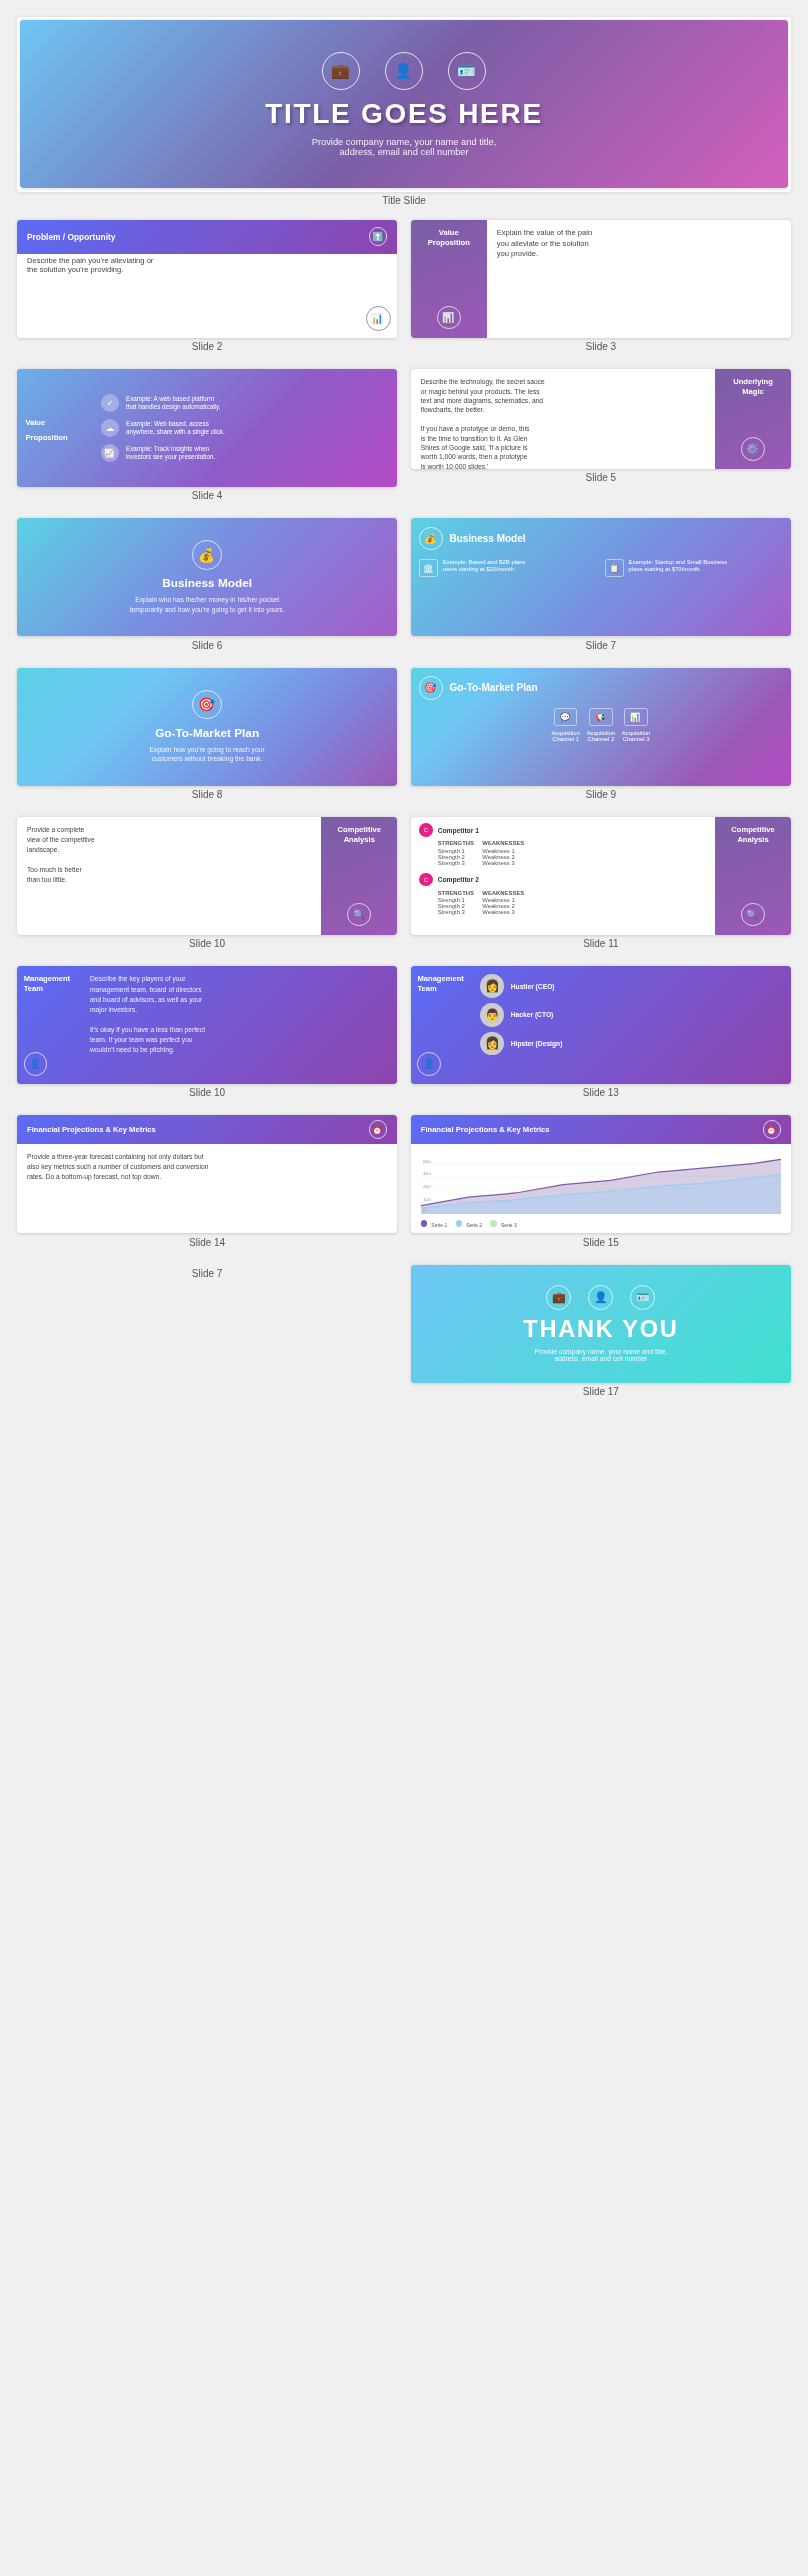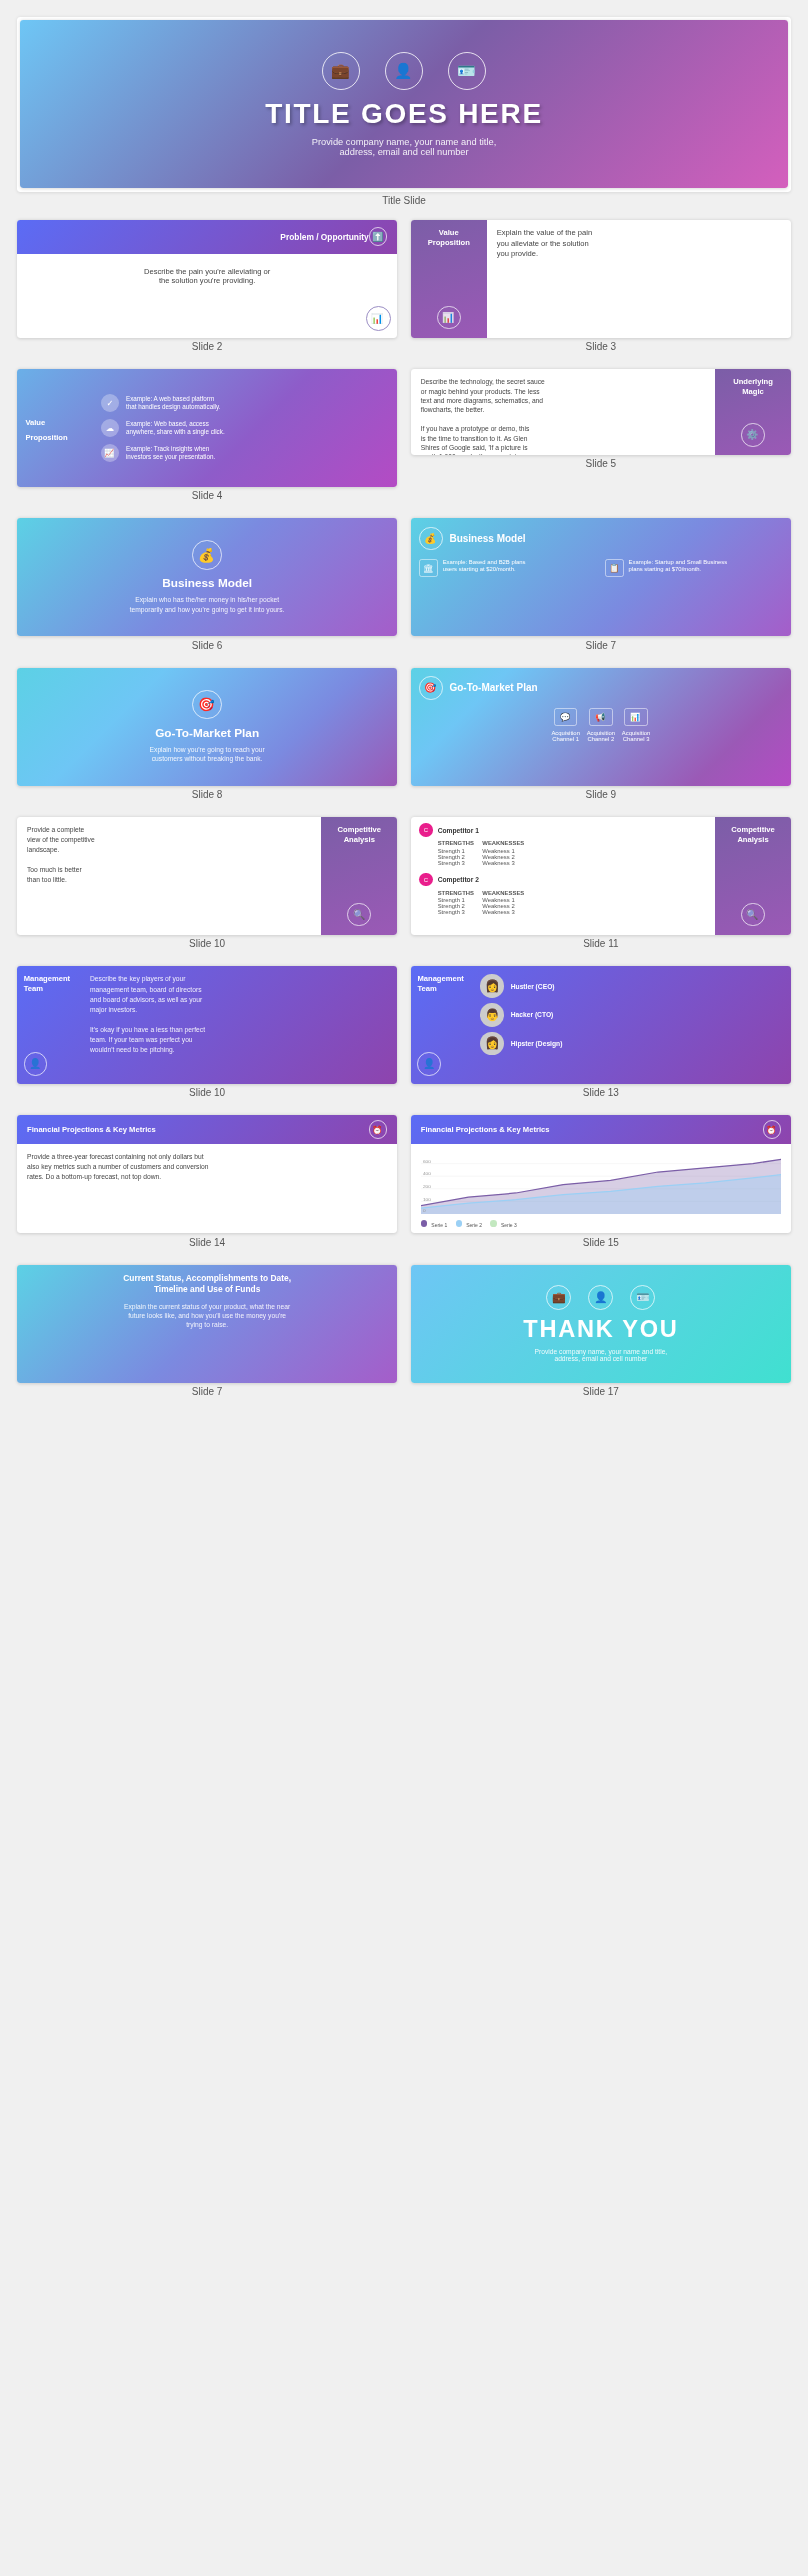--- a/index.html
+++ b/index.html
@@ -95,35 +95,34 @@
       background: white;
       height: 118px;
       position: relative;
     }
 
     .slide-2-header {
       background: linear-gradient(135deg, #5b6cf5 0%, #8e44ad 100%);
       padding: 6.7px 10px;
       display: flex;
       align-items: center;
-      justify-content: flex-end;
+      justify-content: space-between;
       height: 34px;
     }
 
     .slide-2-header span {
       color: white;
       font-size: 8.4px;
       font-weight: bold;
     }
 
     .slide-2-body {
-      padding: 13px 10px;
+      padding: 2px 10px;
       font-size: 7.6px;
       color: #444;
-      text-align: center;
     }
 
     .slide-2-icon-bottom {
       position: absolute;
       bottom: 6.7px;
       right: 6.7px;
       width: 25px;
       height: 25px;
       border: 1.3px solid #9b8ec4;
       border-radius: 50%;
@@ -228,21 +227,21 @@
 
     .example-text {
       color: white;
       font-size: 6.3px;
       line-height: 1.3;
     }
 
     
     .slide-5 {
       background: white;
-      height: 86px;
+      height: 100px;
       display: flex;
     }
 
     .slide-5-left {
       flex: 1;
       padding: 8.4px 10px;
       font-size: 6.7px;
       color: #444;
       line-height: 1.4;
     }
@@ -1263,27 +1262,20 @@
           </div>
         </div>
       </div>
       <div class="slide-label">Slide 15</div>
     </div>
   </div>
 
   <div class="slides-grid">
 
     <div class="slide-wrapper">
-      <div class="slide slide-16">
-        <div class="slide-16-title" style="white-space:pre-line">Current Status, Accomplishments to Date,
-Timeline and Use of Funds</div>
-        <div class="slide-16-body" style="white-space:pre-line">Explain the current status of your product, what the near
-future looks like, and how you'll use the money you're
-trying to raise.</div>
-      </div>
       <div class="slide-label">Slide 7</div>
     </div>
 
     <div class="slide-wrapper">
       <div class="slide slide-17">
         <div class="slide-17-icons">
           <div class="slide-17-icon">💼</div>
           <div class="slide-17-icon">👤</div>
           <div class="slide-17-icon">🪪</div>
         </div>

